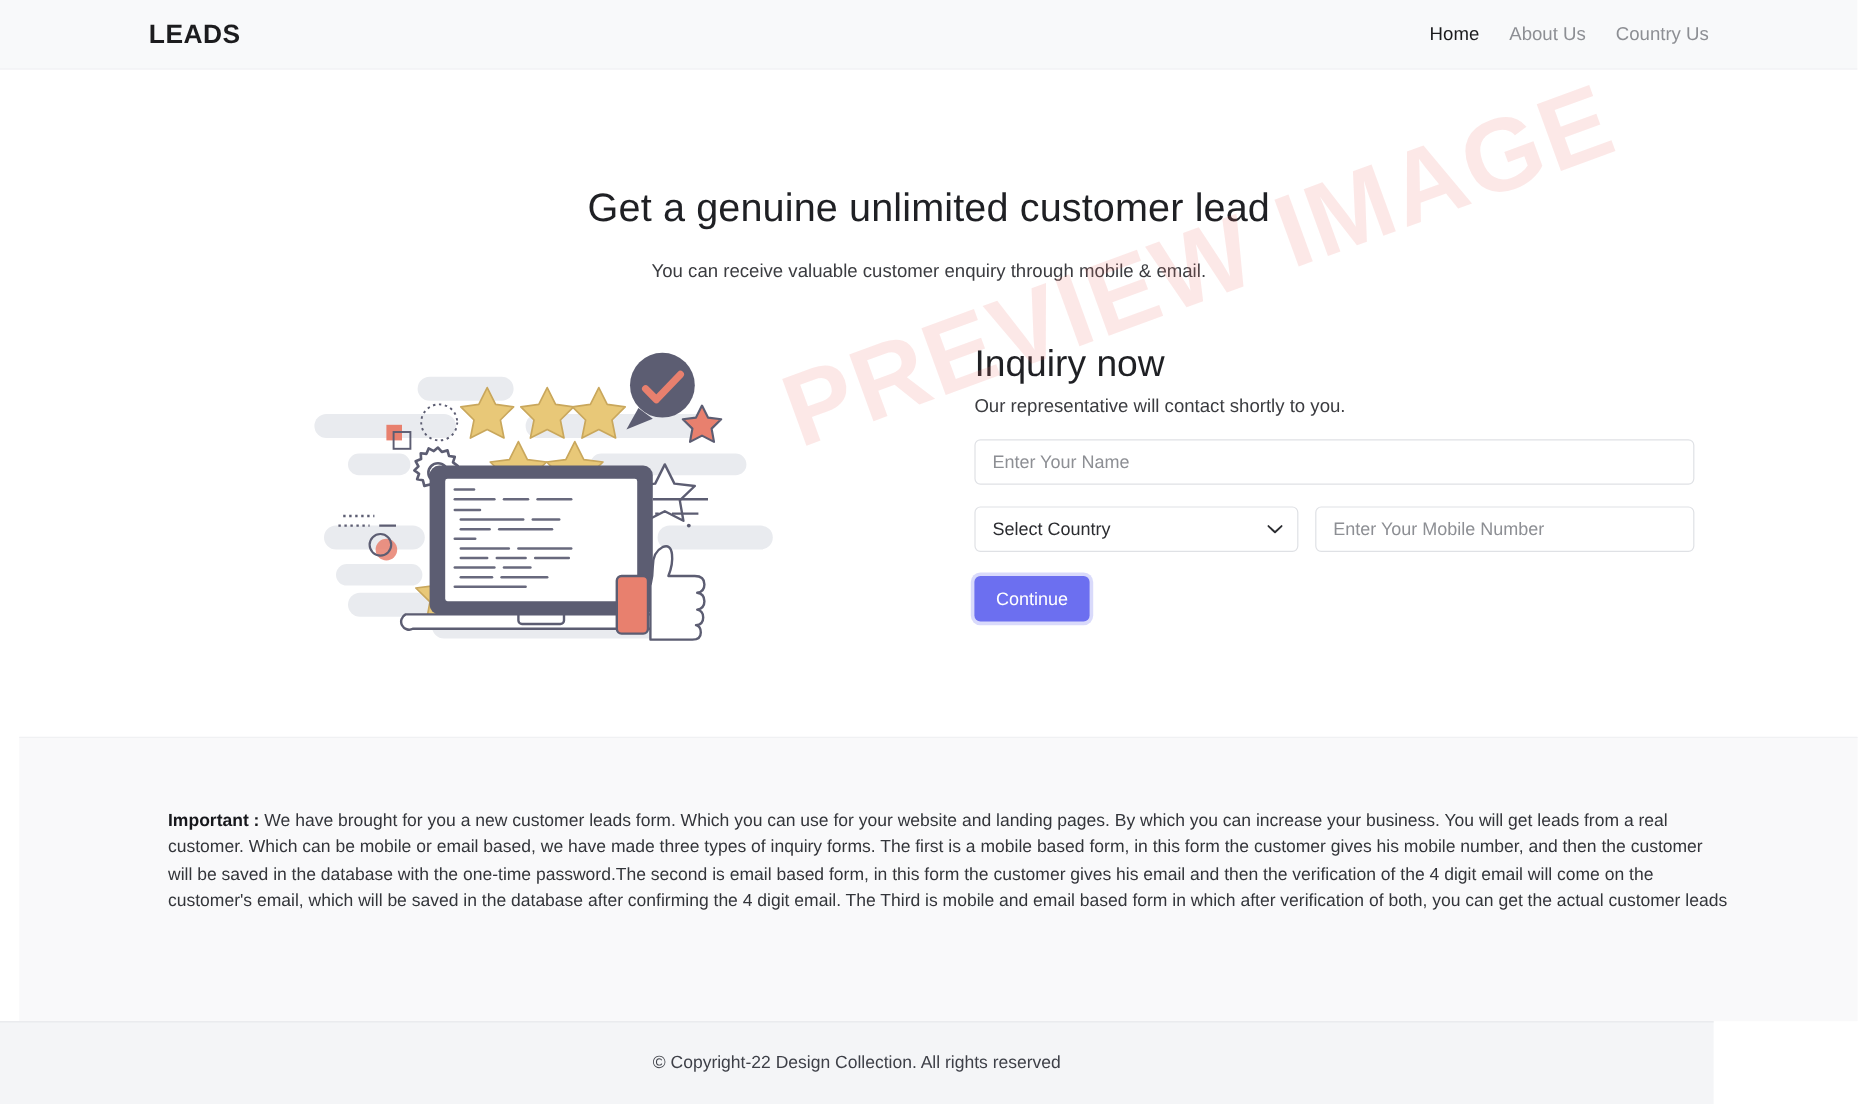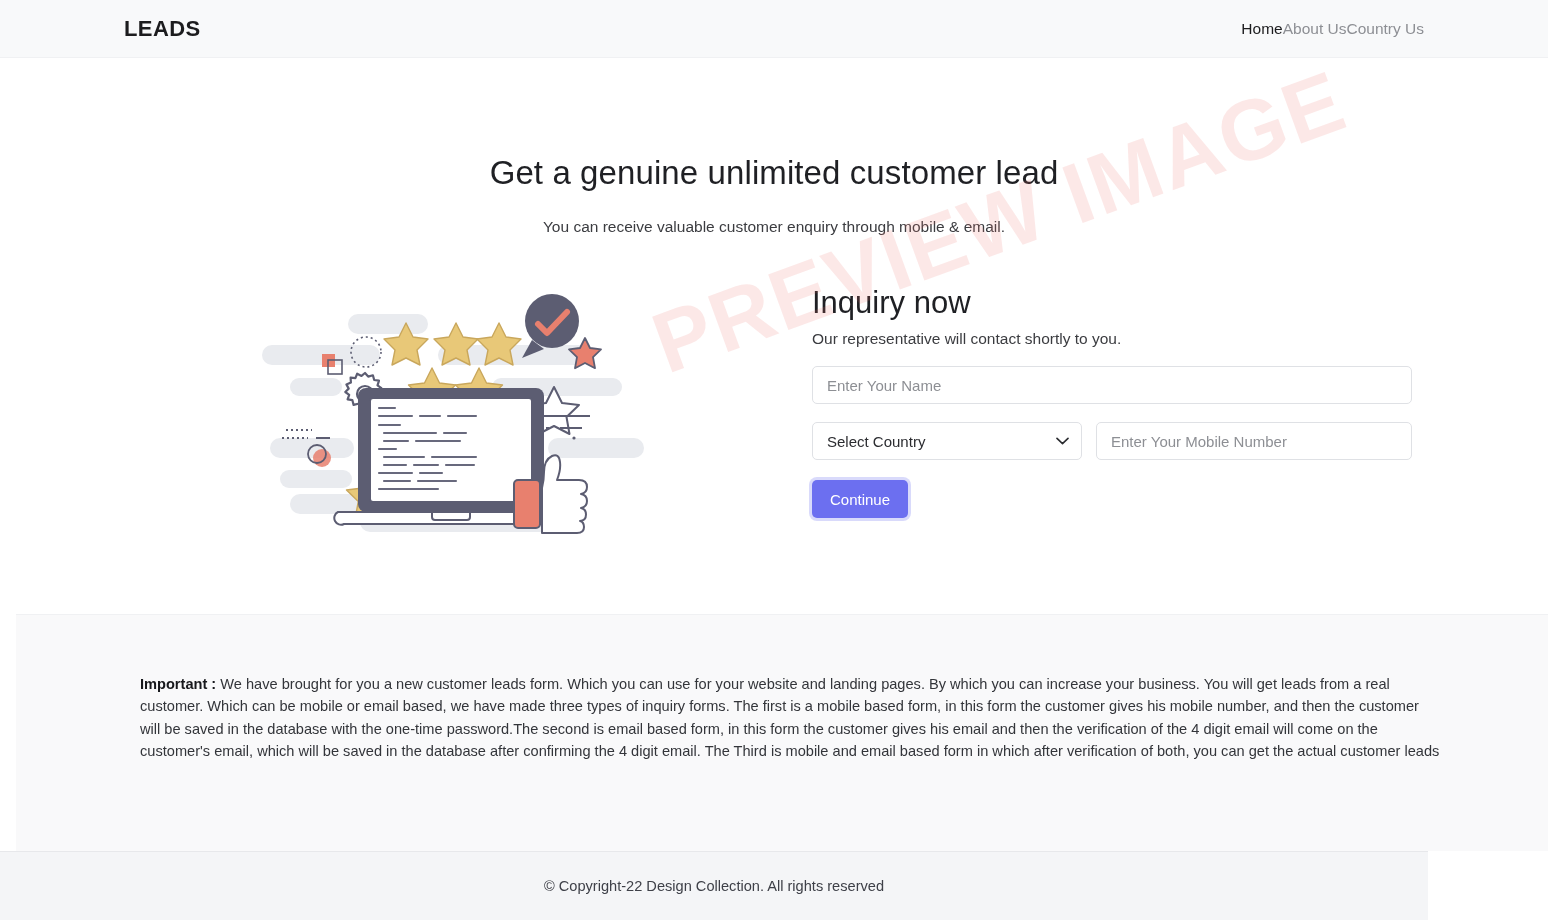--- a/index.html
+++ b/index.html
@@ -21,21 +21,21 @@
     align-items: center;
     justify-content: space-between;
     padding: 0 124px 0 124px;
   }
   .brand {
     font-size: 22px;
     font-weight: 700;
     letter-spacing: 0.4px;
     color: #1c1c1e;
   }
-  .navlinks { display: flex; align-items: center; }
+  .navlinks { display: flex; align-items: center; gap: 25px; }
   .navlink {
     font-size: 15.5px;
     color: #8d8f94;
     text-decoration: none;
     cursor: pointer;
   }
   .navlink.active { color: #1c1c1e; font-weight: 500; }
 
   
   .hero { padding-top: 96px; text-align: center; }

